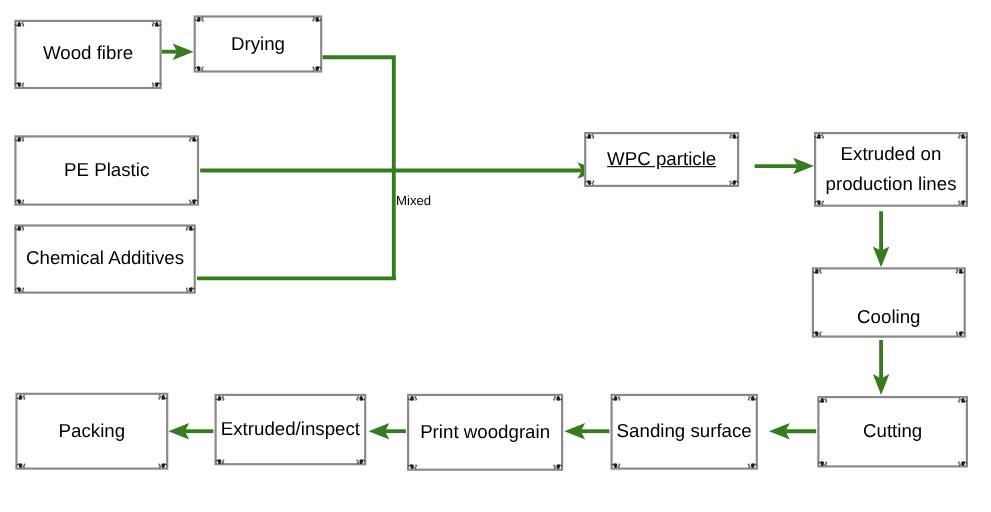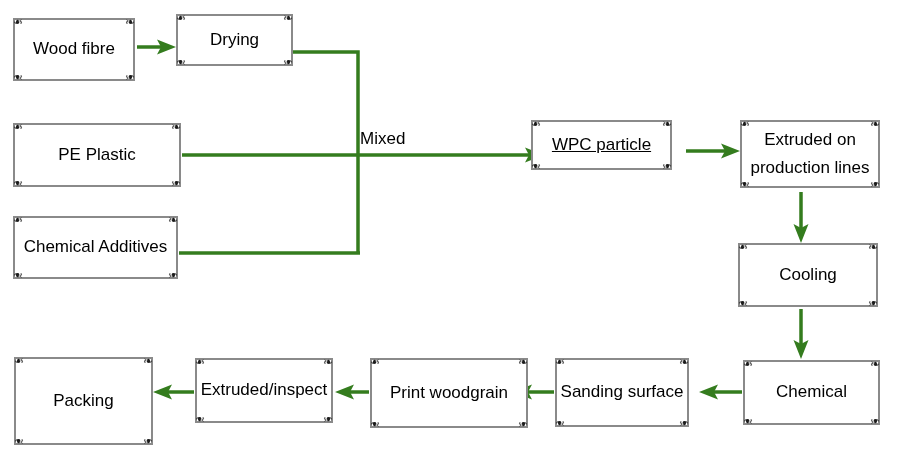--- a/index.html
+++ b/index.html
@@ -36,22 +36,23 @@
     font-size:12px;line-height:12px;
     color:var(--color-ornament);
     text-align:center;pointer-events:none;user-select:none;
   }
   .orn::before{content:"\2767";} 
   .orn.tl{top:-4px;left:-3px;transform:scaleX(-1);}
   .orn.tr{top:-4px;right:-3px;}
   .orn.bl{bottom:-4px;left:-3px;transform:scale(-1,-1);}
   .orn.br{bottom:-4px;right:-3px;transform:scaleY(-1);}
   .edge-label{
-    position:absolute;font-size:17px;color:var(--color-text);
+    position:absolute;font-size:12px;color:var(--color-text);
     white-space:nowrap;
+    margin-top:46px;
   }
 </style>
 </head>
 <body>
 
 <div class="canvas">
 
   <svg class="connectors" width="901" height="465" viewBox="0 0 901 465" aria-hidden="true">
 
     <g>
@@ -101,21 +102,21 @@
       <line x1="369" y1="392" x2="350" y2="392"></line>
       <polygon points="335,392 354,384.5 350,392 354,399.5"></polygon>
     </g>
 
     <g>
       <line x1="194" y1="392" x2="168" y2="392"></line>
       <polygon points="153,392 172,384.5 168,392 172,399.5"></polygon>
     </g>
   </svg>
 
-  <div class="node" style="left:13px;top:18px;width:122px;height:63px;">
+  <div class="node" style="left:13px;top:18px;width:134px;height:63px;">
     <span class="orn tl"></span>
     <span class="orn tr"></span>
     <span class="orn bl"></span>
     <span class="orn br"></span>
     <span class="lbl">Wood fibre</span>
   </div>
 
   <div class="node" style="left:176px;top:14px;width:117px;height:52px;">
     <span class="orn tl"></span>
     <span class="orn tr"></span>
@@ -125,21 +126,21 @@
   </div>
 
   <div class="node" style="left:13px;top:123px;width:168px;height:64px;">
     <span class="orn tl"></span>
     <span class="orn tr"></span>
     <span class="orn bl"></span>
     <span class="orn br"></span>
     <span class="lbl">PE Plastic</span>
   </div>
 
-  <div class="node" style="left:13px;top:216px;width:165px;height:63px;">
+  <div class="node" style="left:13px;top:204px;width:165px;height:63px;">
     <span class="orn tl"></span>
     <span class="orn tr"></span>
     <span class="orn bl"></span>
     <span class="orn br"></span>
     <span class="lbl">Chemical Additives</span>
   </div>
 
   <div class="node" style="left:531px;top:120px;width:141px;height:50px;text-decoration:underline;">
     <span class="orn tl"></span>
     <span class="orn tr"></span>
@@ -149,61 +150,61 @@
   </div>
 
   <div class="node" style="left:740px;top:120px;width:140px;height:68px;">
     <span class="orn tl"></span>
     <span class="orn tr"></span>
     <span class="orn bl"></span>
     <span class="orn br"></span>
     <span class="lbl">Extruded on production lines</span>
   </div>
 
-  <div class="node" style="left:738px;top:243px;width:140px;height:64px;">
+  <div class="node" style="left:738px;top:243px;width:140px;height:64px;align-items:flex-end;">
     <span class="orn tl"></span>
     <span class="orn tr"></span>
     <span class="orn bl"></span>
     <span class="orn br"></span>
     <span class="lbl">Cooling</span>
   </div>
 
   <div class="node" style="left:743px;top:360px;width:137px;height:65px;">
     <span class="orn tl"></span>
     <span class="orn tr"></span>
     <span class="orn bl"></span>
     <span class="orn br"></span>
-    <span class="lbl">Chemical</span>
+    <span class="lbl">Cutting</span>
   </div>
 
   <div class="node" style="left:555px;top:358px;width:134px;height:69px;">
     <span class="orn tl"></span>
     <span class="orn tr"></span>
     <span class="orn bl"></span>
     <span class="orn br"></span>
     <span class="lbl">Sanding surface</span>
   </div>
 
-  <div class="node" style="left:370px;top:358px;width:158px;height:70px;">
+  <div class="node" style="left:370px;top:358px;width:142px;height:70px;">
     <span class="orn tl"></span>
     <span class="orn tr"></span>
     <span class="orn bl"></span>
     <span class="orn br"></span>
     <span class="lbl">Print woodgrain</span>
   </div>
 
   <div class="node" style="left:195px;top:358px;width:138px;height:65px;">
     <span class="orn tl"></span>
     <span class="orn tr"></span>
     <span class="orn bl"></span>
     <span class="orn br"></span>
     <span class="lbl">Extruded/inspect</span>
   </div>
 
-  <div class="node" style="left:14px;top:357px;width:139px;height:88px;">
+  <div class="node" style="left:14px;top:357px;width:139px;height:70px;">
     <span class="orn tl"></span>
     <span class="orn tr"></span>
     <span class="orn bl"></span>
     <span class="orn br"></span>
     <span class="lbl">Packing</span>
   </div>
 
   <div class="edge-label" style="left:360px;top:129px;">Mixed</div>
 
 </div>

